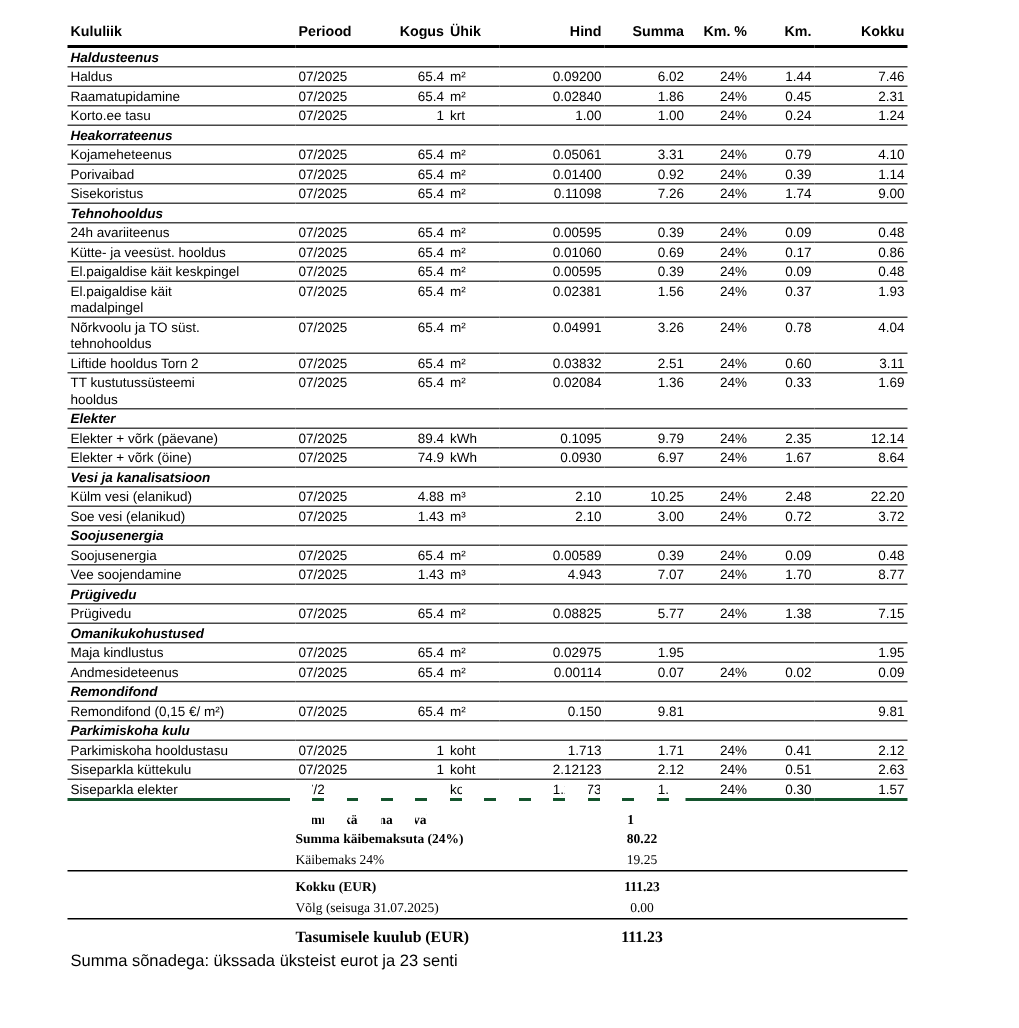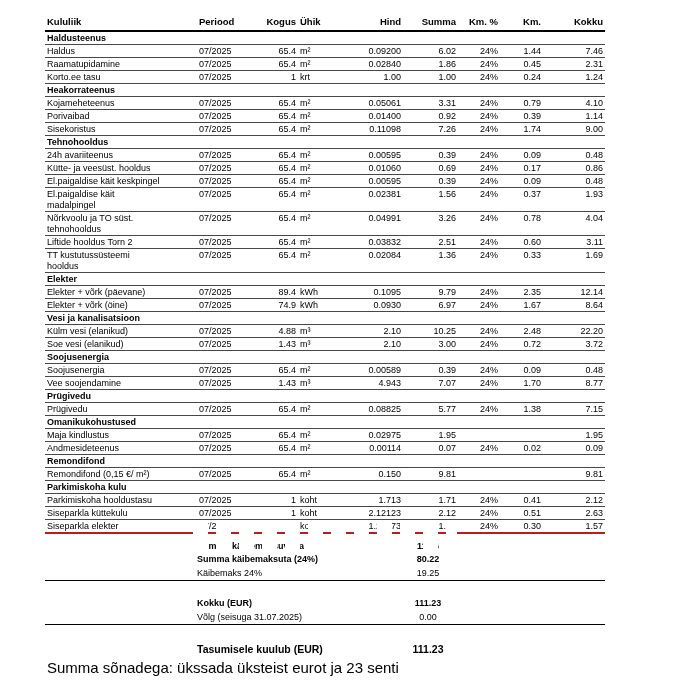--- a/index.html
+++ b/index.html
@@ -31,46 +31,48 @@
     border-bottom:1px solid #474747;
     padding:1px 2px 0 2px;
     line-height:11px;
     vertical-align:top;
     white-space:pre-line;
     overflow:hidden;
   }
   table.cost tr.sec td {
     font-weight:bold;
     white-space:nowrap;
-  }
-  table.cost tr.last-row td { border-bottom:2px solid #b91c1c; }
+    font-style:italic;
+  }
+  table.cost tr.last-row td { border-bottom:2px solid #14532d; }
   .r { text-align:right; }
   .l { text-align:left; }
   #summary {
     position:relative;
     width:560px;
     margin:3px 0 0 45px;
     font-size:9px;
+    font-family:Liberation Serif, serif;
   }
   .srow { display:flex; align-items:flex-end; height:13.5px; }
   .srow .lbl { margin-left:152px; width:201px; }
   .srow .val { width:60px; text-align:center; }
   .srow.bold { font-weight:bold; }
-  .srow.rule { border-top:1px solid #000; padding-top:14px; margin-top:2px; height:13.5px; }
+  .srow.rule { border-top:1px solid #000; padding-top:2px; margin-top:2px; height:13.5px; }
   .srow.large { font-size:10.5px; height:16px; }
   #watermark {
     position:absolute;
     top:-16px; left:148px;
     width:264px; height:31px;
     background:repeating-linear-gradient(90deg,#ffffff 0px,#ffffff 15px,rgba(255,255,255,0) 15px,rgba(255,255,255,0) 23px);
     pointer-events:none;
   }
   #amount-words {
     margin:4px 0 0 47px;
-    font-size:15px;
+    font-size:11px;
   }
 </style>
 </head>
 <body>
 
 <div id="page">
 
   <table class="cost">
     <colgroup>
       <col style="width:152px">

